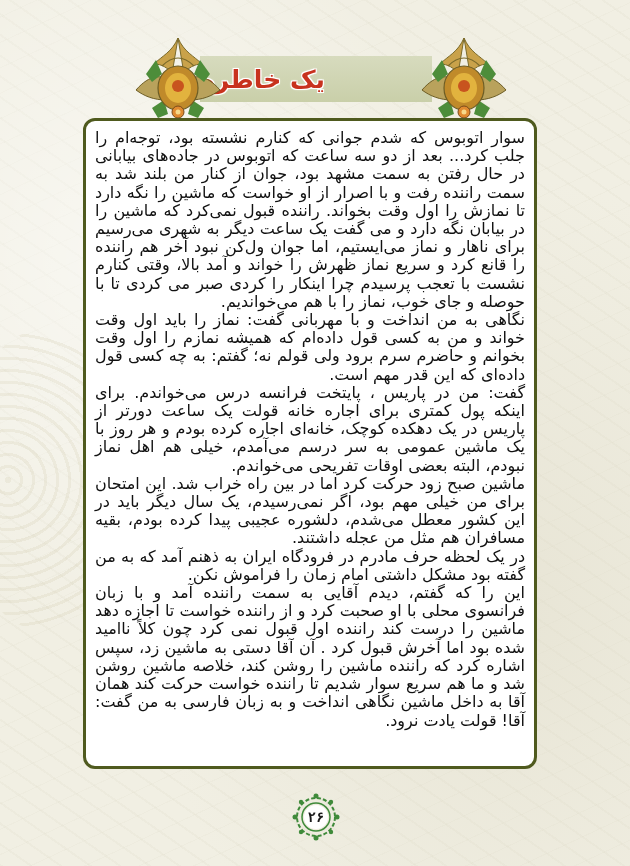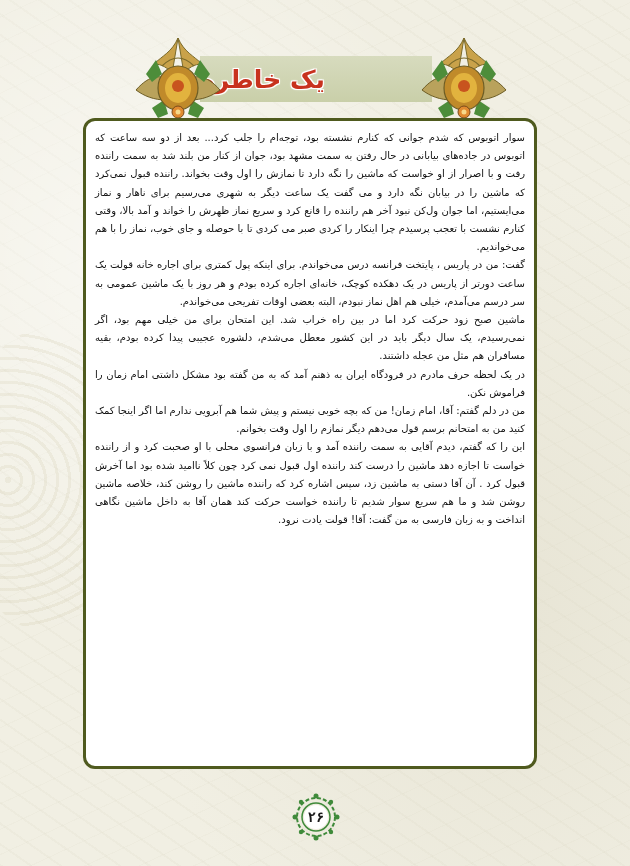--- a/index.html
+++ b/index.html
@@ -35,21 +35,21 @@
   .ornament.right { left: 418px; }
   .content-box {
     position: absolute; left: 83px; top: 118px; width: 454px; height: 651px;
     box-sizing: border-box;
     border: 3px solid #4f5a1e; border-radius: 12px;
     background: #ffffff;
     padding: 8px 9px 6px 9px;
   }
   .content-text {
     direction: rtl; text-align: justify;
-    font-family: "DejaVu Sans", sans-serif; font-size: 10px; line-height: 18.2px;
+    font-family: "DejaVu Sans", sans-serif; font-size: 16px; line-height: 18.2px;
     color: #111;
   }
   .content-text p { margin: 0; text-indent: 0; }
   .page-badge {
     position: absolute; left: 292px; top: 793px; width: 48px; height: 48px;
   }
   .page-num {
     position: absolute; left: 0; top: 0; width: 48px; height: 48px;
     display: flex; align-items: center; justify-content: center;
     font-family: Liberation Mono, monospace; font-weight: bold; font-size: 14px; color: #1a1a1a;
@@ -98,24 +98,24 @@
     <circle cx="46" cy="56" r="6" fill="#c8541e"></circle>
     <path d="M30 36 C36 30 42 28 46 28 C50 28 56 30 62 36" fill="none" stroke="#7a6a2a" stroke-width="1.2"></path>
     <circle cx="46" cy="82" r="6" fill="#e08a30" stroke="#7a4a1a" stroke-width="1"></circle>
     <circle cx="46" cy="82" r="2.5" fill="#f6d98a"></circle>
   </g>
 </svg>
 
 <div class="content-box">
   <div class="content-text">
     <p>سوار اتوبوس که شدم جوانی که کنارم نشسته بود، توجه‌ام را جلب کرد... بعد از دو سه ساعت که اتوبوس در جاده‌های بیابانی در حال رفتن به سمت مشهد بود، جوان از کنار من بلند شد به سمت راننده رفت و با اصرار از او خواست که ماشین را نگه دارد تا نمازش را اول وقت بخواند. راننده قبول نمی‌کرد که ماشین را در بیابان نگه دارد و می گفت یک ساعت دیگر به شهری می‌رسیم برای ناهار و نماز می‌ایستیم، اما جوان ول‌کن نبود آخر هم راننده را قانع کرد و سریع نماز ظهرش را خواند و آمد بالا، وقتی کنارم نشست با تعجب پرسیدم چرا اینکار را کردی صبر می کردی تا با حوصله و جای خوب، نماز را با هم می‌خواندیم.</p>
+    <p>نگاهی به من انداخت و با مهربانی گفت: نماز را باید اول وقت خواند و من به کسی قول داده‌ام که همیشه نمازم را اول وقت بخوانم و حاضرم سرم برود ولی قولم نه؛ گفتم: به چه کسی قول داده‌ای که این قدر مهم است.</p>
     <p>گفت: من در پاریس ، پایتخت فرانسه درس می‌خواندم. برای اینکه پول کمتری برای اجاره خانه قولت یک ساعت دورتر از پاریس در یک دهکده کوچک، خانه‌ای اجاره کرده بودم و هر روز با یک ماشین عمومی به سر درسم می‌آمدم، خیلی هم اهل نماز نبودم، البته بعضی اوقات تفریحی می‌خواندم.</p>
     <p>ماشین صبح زود حرکت کرد اما در بین راه خراب شد. این امتحان برای من خیلی مهم بود، اگر نمی‌رسیدم، یک سال دیگر باید در این کشور معطل می‌شدم، دلشوره عجیبی پیدا کرده بودم، بقیه مسافران هم مثل من عجله داشتند.</p>
     <p>در یک لحظه حرف مادرم در فرودگاه ایران به ذهنم آمد که به من گفته بود مشکل داشتی امام زمان را فراموش نکن.</p>
-    <p>من در دلم گفتم: آقا، امام زمان! من که بچه خوبی نیستم و پیش شما هم آبرویی ندارم اما اگر اینجا کمک کنید من به امتحانم برسم قول می‌دهم دیگر نمازم را اول وقت بخوانم.</p>
     <p>این را که گفتم، دیدم آقایی به سمت راننده آمد و با زبان فرانسوی محلی با او صحبت کرد و از راننده خواست تا اجازه دهد ماشین را درست کند راننده اول قبول نمی کرد چون کلاً ناامید شده بود اما آخرش قبول کرد . آن آقا دستی به ماشین زد، سپس اشاره کرد که راننده ماشین را روشن کند، خلاصه ماشین روشن شد و ما هم سریع سوار شدیم تا راننده خواست حرکت کند همان آقا به داخل ماشین نگاهی انداخت و به زبان فارسی به من گفت: آقا! قولت یادت نرود.</p>
   </div>
 </div>
 
 <div class="page-badge">
   <svg width="48" height="48" viewBox="0 0 48 48">
     <g fill="none" stroke="#3f8a3a" stroke-width="2">
       <circle cx="24" cy="24" r="19" stroke-dasharray="4 2"></circle>
       <circle cx="24" cy="24" r="14" stroke-width="1.5"></circle>
     </g>

